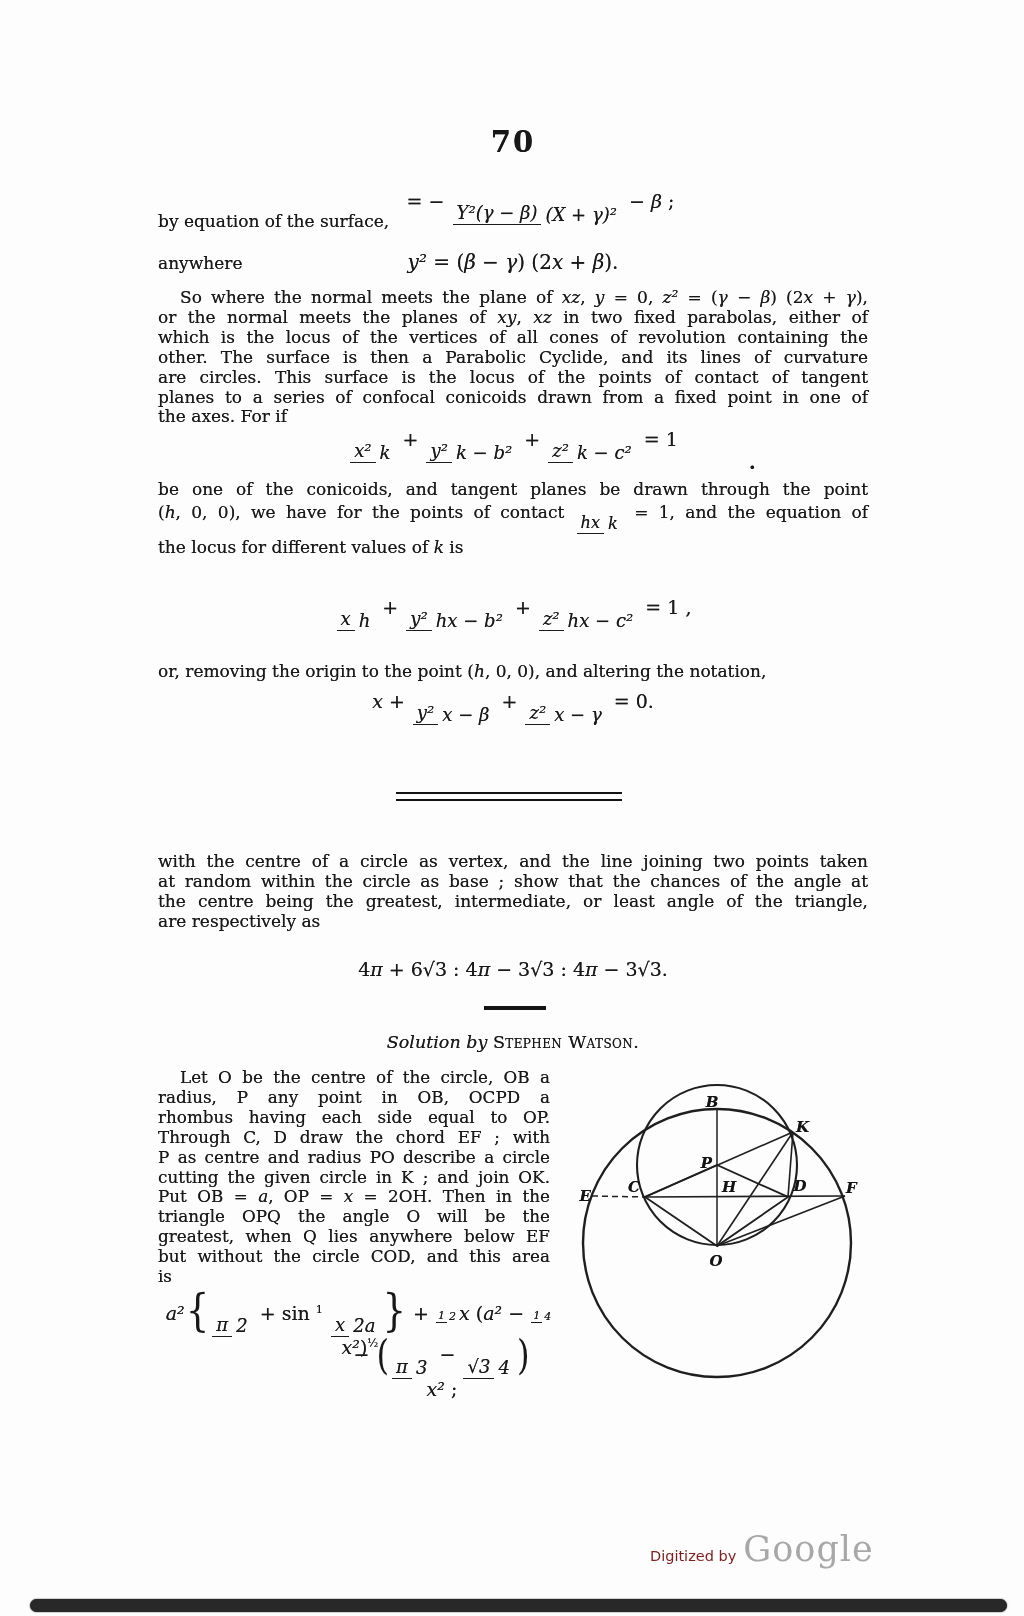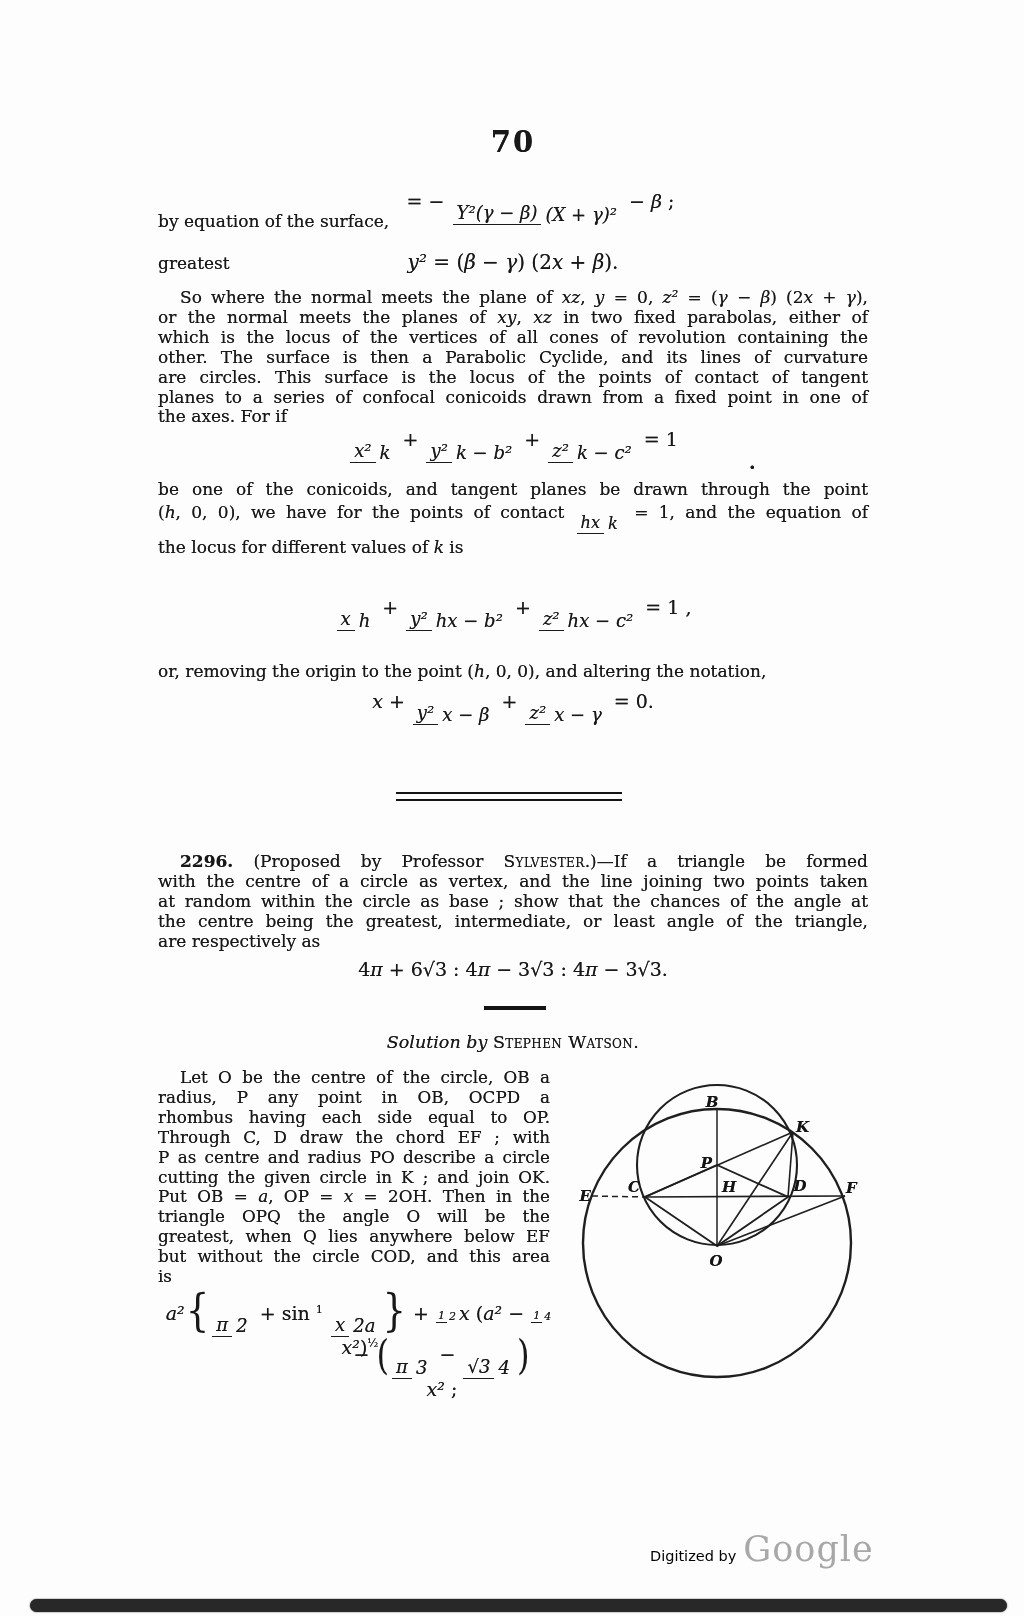--- a/index.html
+++ b/index.html
@@ -30,42 +30,42 @@
   .frac.sf .den{padding:0 2px 0;}
   .eqdisp{font-size:19px;text-align:center;line-height:1.1;}
   .rowlabel{position:absolute;left:0;}
   #pageno{top:133px;text-align:center;font-size:29px;font-weight:bold;letter-spacing:2px;}
   #drule{left:396px;top:792px;width:226px;height:5px;border-top:2.5px solid #141414;border-bottom:2.5px solid #141414;}
   #srule{left:484px;top:1006px;width:62px;height:4px;background:#141414;}
   #solpara{width:392px;font-size:16.8px;}
   #fig{left:552px;top:1066px;}
   #fig text{font-family:"DejaVu Serif","Liberation Serif",serif;font-style:italic;font-weight:bold;font-size:15px;fill:#141414;}
   #wm{left:650px;top:1540px;display:flex;align-items:baseline;gap:7px;text-shadow:none;}
-  #wm .pref{font-family:"DejaVu Sans","Liberation Sans",sans-serif;font-size:14.5px;color:#000000;}
+  #wm .pref{font-family:"DejaVu Sans","Liberation Sans",sans-serif;font-size:14.5px;color:#7f1d1d;}
   #wm .brand{font-size:35px;color:#a8a8a8;letter-spacing:1px;}
   #bottombar{left:30px;top:1599px;width:977px;height:13px;background:#282828;border-radius:7px;box-shadow:0 0 1.5px #282828;}
   #dotA{left:749px;top:453px;font-size:19px;font-weight:bold;}
 </style>
 </head>
 <body>
 
 <div id="page">
 
   <div id="pageno" class="abs col">70</div>
 
   <div class="abs col" style="top:191px;height:64px;">
     <span class="rowlabel" style="top:21px;"><span class="rm">by equation of the surface,</span></span>
     <div class="eqdisp" style="padding-left:55px;"><span class="rm">=  − </span><span class="frac">
           <span class="num">Y²(γ − β)</span>
           <span class="den">(X + γ)²</span>
         </span><span class="rm"> − </span><span class="mi">β</span><span class="rm"> ;</span></div>
   </div>
 
   <div class="abs col" style="top:253px;height:26px;">
-    <span class="rowlabel" style="top:1px;"><span class="rm">greatest</span></span>
+    <span class="rowlabel" style="top:1px;"><span class="rm">anywhere</span></span>
     <div style="text-align:center;font-size:20px;"><span class="mi">y²</span><span class="rm"> = (</span><span class="mi">β − γ</span><span class="rm">) (2</span><span class="mi">x</span><span class="rm"> + </span><span class="mi">β</span><span class="rm">).</span></div>
   </div>
 
   <div class="abs col" style="top:288px;">
     <div class="jline ind"><span class="rm">So where the normal meets the plane of </span><span class="mi">xz</span><span class="rm">,  </span><span class="mi">y</span><span class="rm"> = 0,  </span><span class="mi">z²</span><span class="rm"> = (</span><span class="mi">γ − β</span><span class="rm">) (2</span><span class="mi">x</span><span class="rm"> + </span><span class="mi">γ</span><span class="rm">),</span></div>
     <div class="jline"><span class="rm">or the normal meets the planes of </span><span class="mi">xy</span><span class="rm">, </span><span class="mi">xz</span><span class="rm"> in two fixed  parabolas,  either  of</span></div>
     <div class="jline"><span class="rm">which is the locus of the vertices of all cones  of revolution  containing  the</span></div>
     <div class="jline"><span class="rm">other.   The surface is then a Parabolic Cyclide, and its lines of curvature</span></div>
     <div class="jline"><span class="rm">are circles.   This surface is the locus of  the  points  of  contact  of  tangent</span></div>
     <div class="jline"><span class="rm">planes to a series of confocal conicoids drawn  from a fixed  point in one of</span></div>
@@ -112,21 +112,20 @@
         <span class="num">y²</span>
         <span class="den">x − β</span>
       </span><span class="rm"> + </span><span class="frac">
         <span class="num">z²</span>
         <span class="den">x − γ</span>
       </span><span class="rm"> = 0.</span></div>
 
   <div id="drule" class="abs"></div>
 
   <div class="abs col" style="top:852px;">
-    <div class="jline ind"><span class="bf">2296.</span><span class="rm">  (Proposed by Professor </span><span class="sc">Sylvester</span><span class="rm">.)—If  a  triangle  be  formed</span></div>
     <div class="jline"><span class="rm">with the centre of a circle as vertex, and the line joining two points taken</span></div>
     <div class="jline"><span class="rm">at random within the circle as base ; show that the chances of the angle at</span></div>
     <div class="jline"><span class="rm">the centre being the greatest, intermediate, or least angle of the triangle,</span></div>
     <div><span class="rm">are respectively as</span></div>
   </div>
 
   <div class="abs col" style="top:960px;text-align:center;font-size:19px;"><span class="rm">4</span><span class="mi">π</span><span class="rm"> + 6√3  :  4</span><span class="mi">π</span><span class="rm"> − 3√3  :  4</span><span class="mi">π</span><span class="rm"> − 3√3.</span></div>
 
   <div id="srule" class="abs"></div>
 

